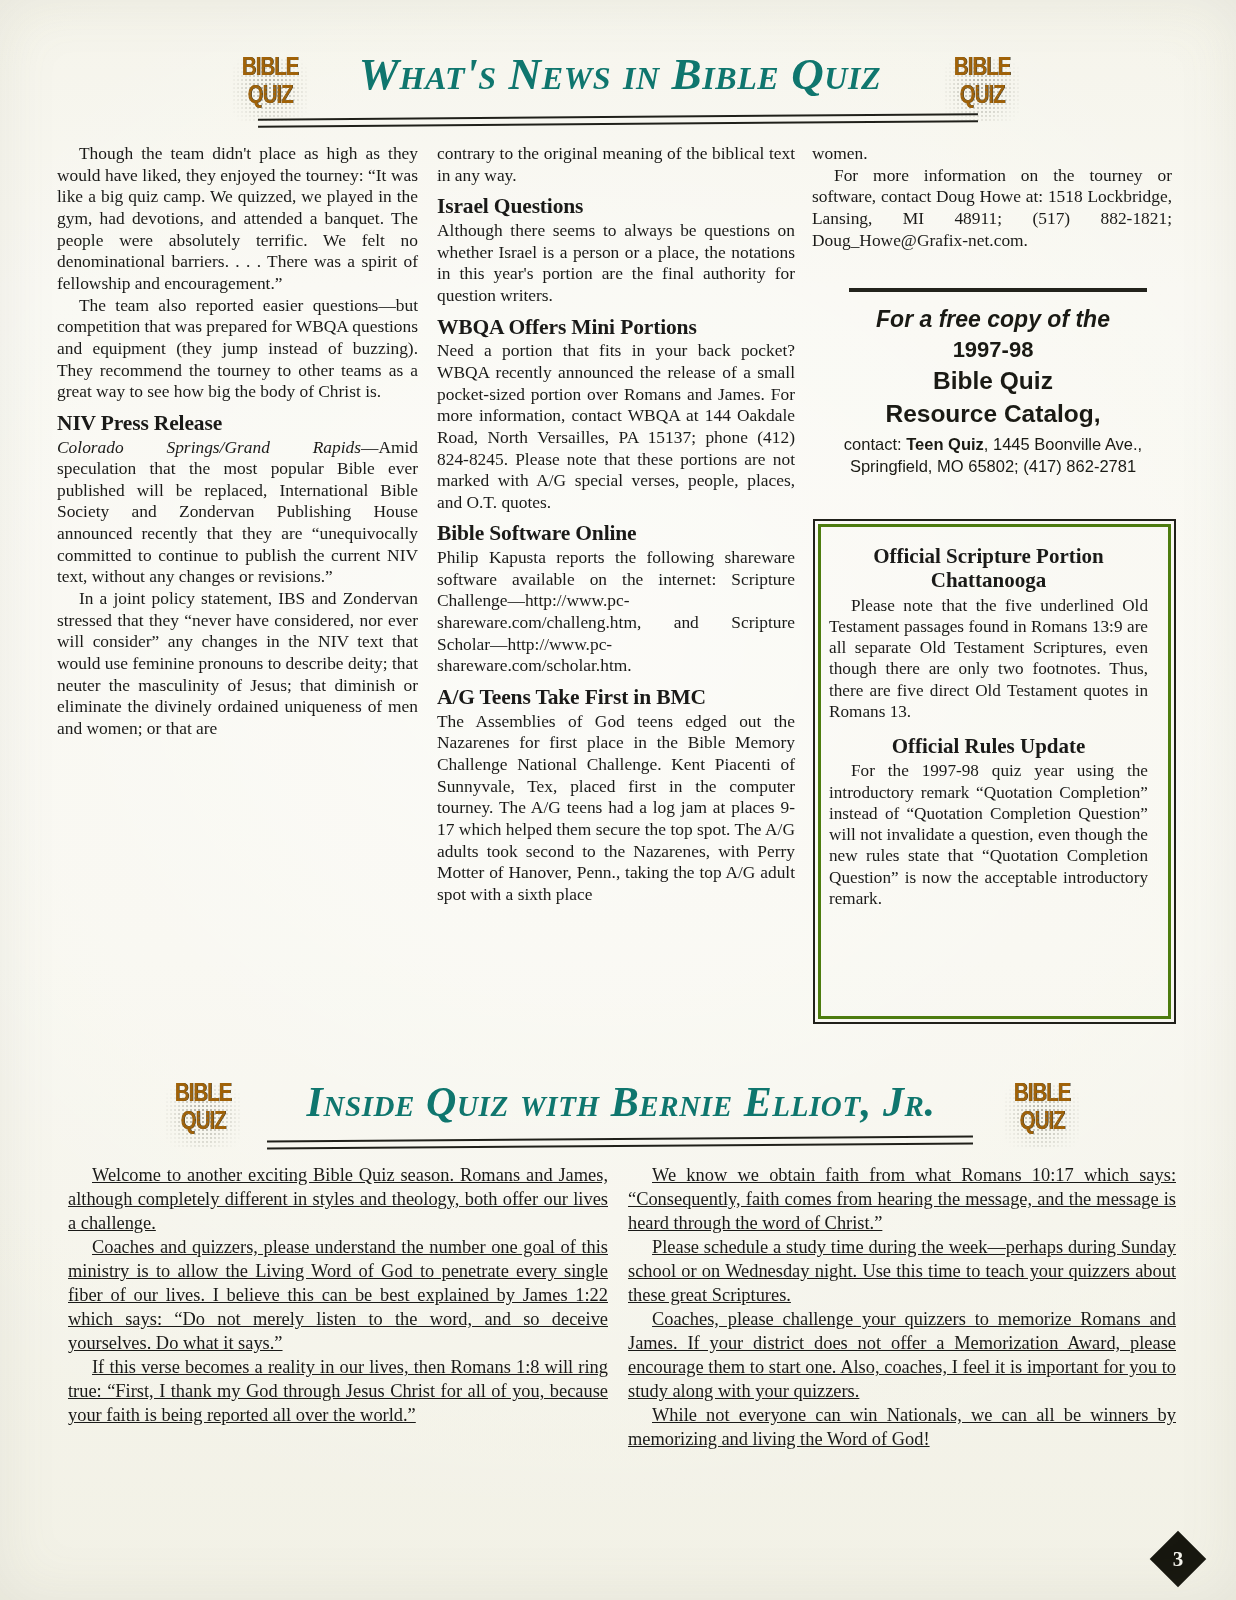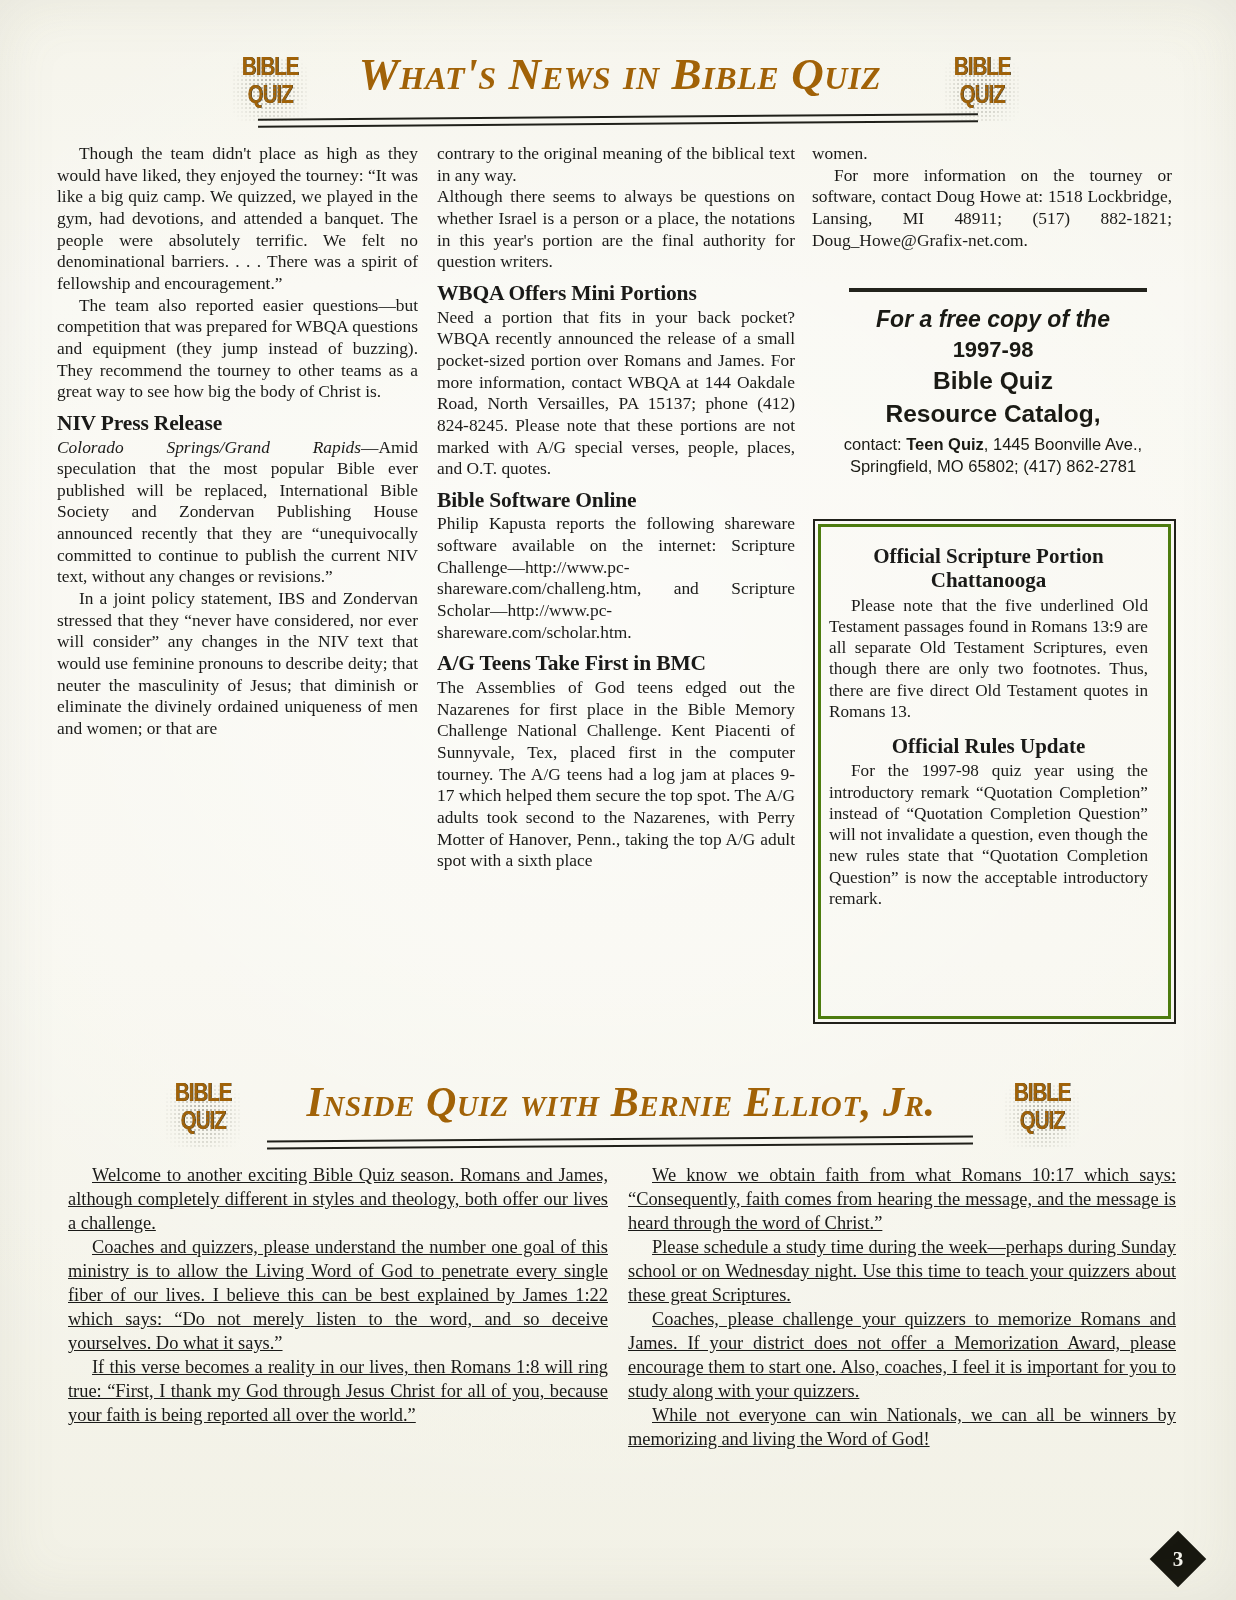--- a/index.html
+++ b/index.html
@@ -47,21 +47,21 @@
     left: 105px;
     top: -4px;
     width: 730px;
     text-align: center;
     font-family: "Liberation Serif", serif;
     font-style: italic;
     font-weight: bold;
     font-size: 45px;
     letter-spacing: 0.6px;
     font-variant: small-caps;
-    color: #a16207;
+    color: #0f766e;
     white-space: nowrap;
   }
   .masthead-rule {
     position: absolute;
     left: 108px;
     top: 64px;
     width: 720px;
     height: 5px;
     border-top: 2px solid #20201a;
     border-bottom: 2px solid #20201a;
@@ -300,20 +300,21 @@
   <div class="col" id="col1">
     <p>Though the team didn't place as high as they would have liked, they enjoyed the tourney: “It was like a big quiz camp. We quizzed, we played in the gym, had devotions, and attended a banquet. The people were absolutely terrific. We felt no denominational barriers. . . . There was a spirit of fellowship and encouragement.”</p>
     <p>The team also reported easier questions—but competition that was prepared for WBQA questions and equipment (they jump instead of buzzing). They recommend the tourney to other teams as a great way to see how big the body of Christ is.</p>
     <h2>NIV Press Release</h2>
     <p class="noindent"><span class="dateline">Colorado Springs/Grand Rapids</span><span>—Amid speculation that the most popular Bible ever published will be replaced, International Bible Society and Zondervan Publishing House announced recently that they are “unequivocally committed to continue to publish the current NIV text, without any changes or revisions.”</span></p>
     <p>In a joint policy statement, IBS and Zondervan stressed that they “never have considered, nor ever will consider” any changes in the NIV text that would use feminine pronouns to describe deity; that neuter the masculinity of Jesus; that diminish or eliminate the divinely ordained uniqueness of men and women; or that are</p>
   </div>
 
   <div class="col" id="col2">
     <p class="noindent">contrary to the original meaning of the biblical text in any way.</p>
+    <h2>Israel Questions</h2>
     <p class="noindent">Although there seems to always be questions on whether Israel is a person or a place, the notations in this year's portion are the final authority for question writers.</p>
     <h2>WBQA Offers Mini Portions</h2>
     <p class="noindent">Need a portion that fits in your back pocket? WBQA recently announced the release of a small pocket-sized portion over Romans and James. For more information, contact WBQA at 144 Oakdale Road, North Versailles, PA 15137; phone (412) 824-8245. Please note that these portions are not marked with A/G special verses, people, places, and O.T. quotes.</p>
     <h2>Bible Software Online</h2>
     <p class="noindent">Philip Kapusta reports the following shareware software available on the internet: Scripture Challenge—http://www.pc-shareware.com/challeng.htm, and Scripture Scholar—http://www.pc-shareware.com/scholar.htm.</p>
     <h2>A/G Teens Take First in BMC</h2>
     <p class="noindent">The Assemblies of God teens edged out the Nazarenes for first place in the Bible Memory Challenge National Challenge. Kent Piacenti of Sunnyvale, Tex, placed first in the computer tourney. The A/G teens had a log jam at places 9-17 which helped them secure the top spot. The A/G adults took second to the Nazarenes, with Perry Motter of Hanover, Penn., taking the top A/G adult spot with a sixth place</p>
   </div>
 
   <div class="col" id="col3">

